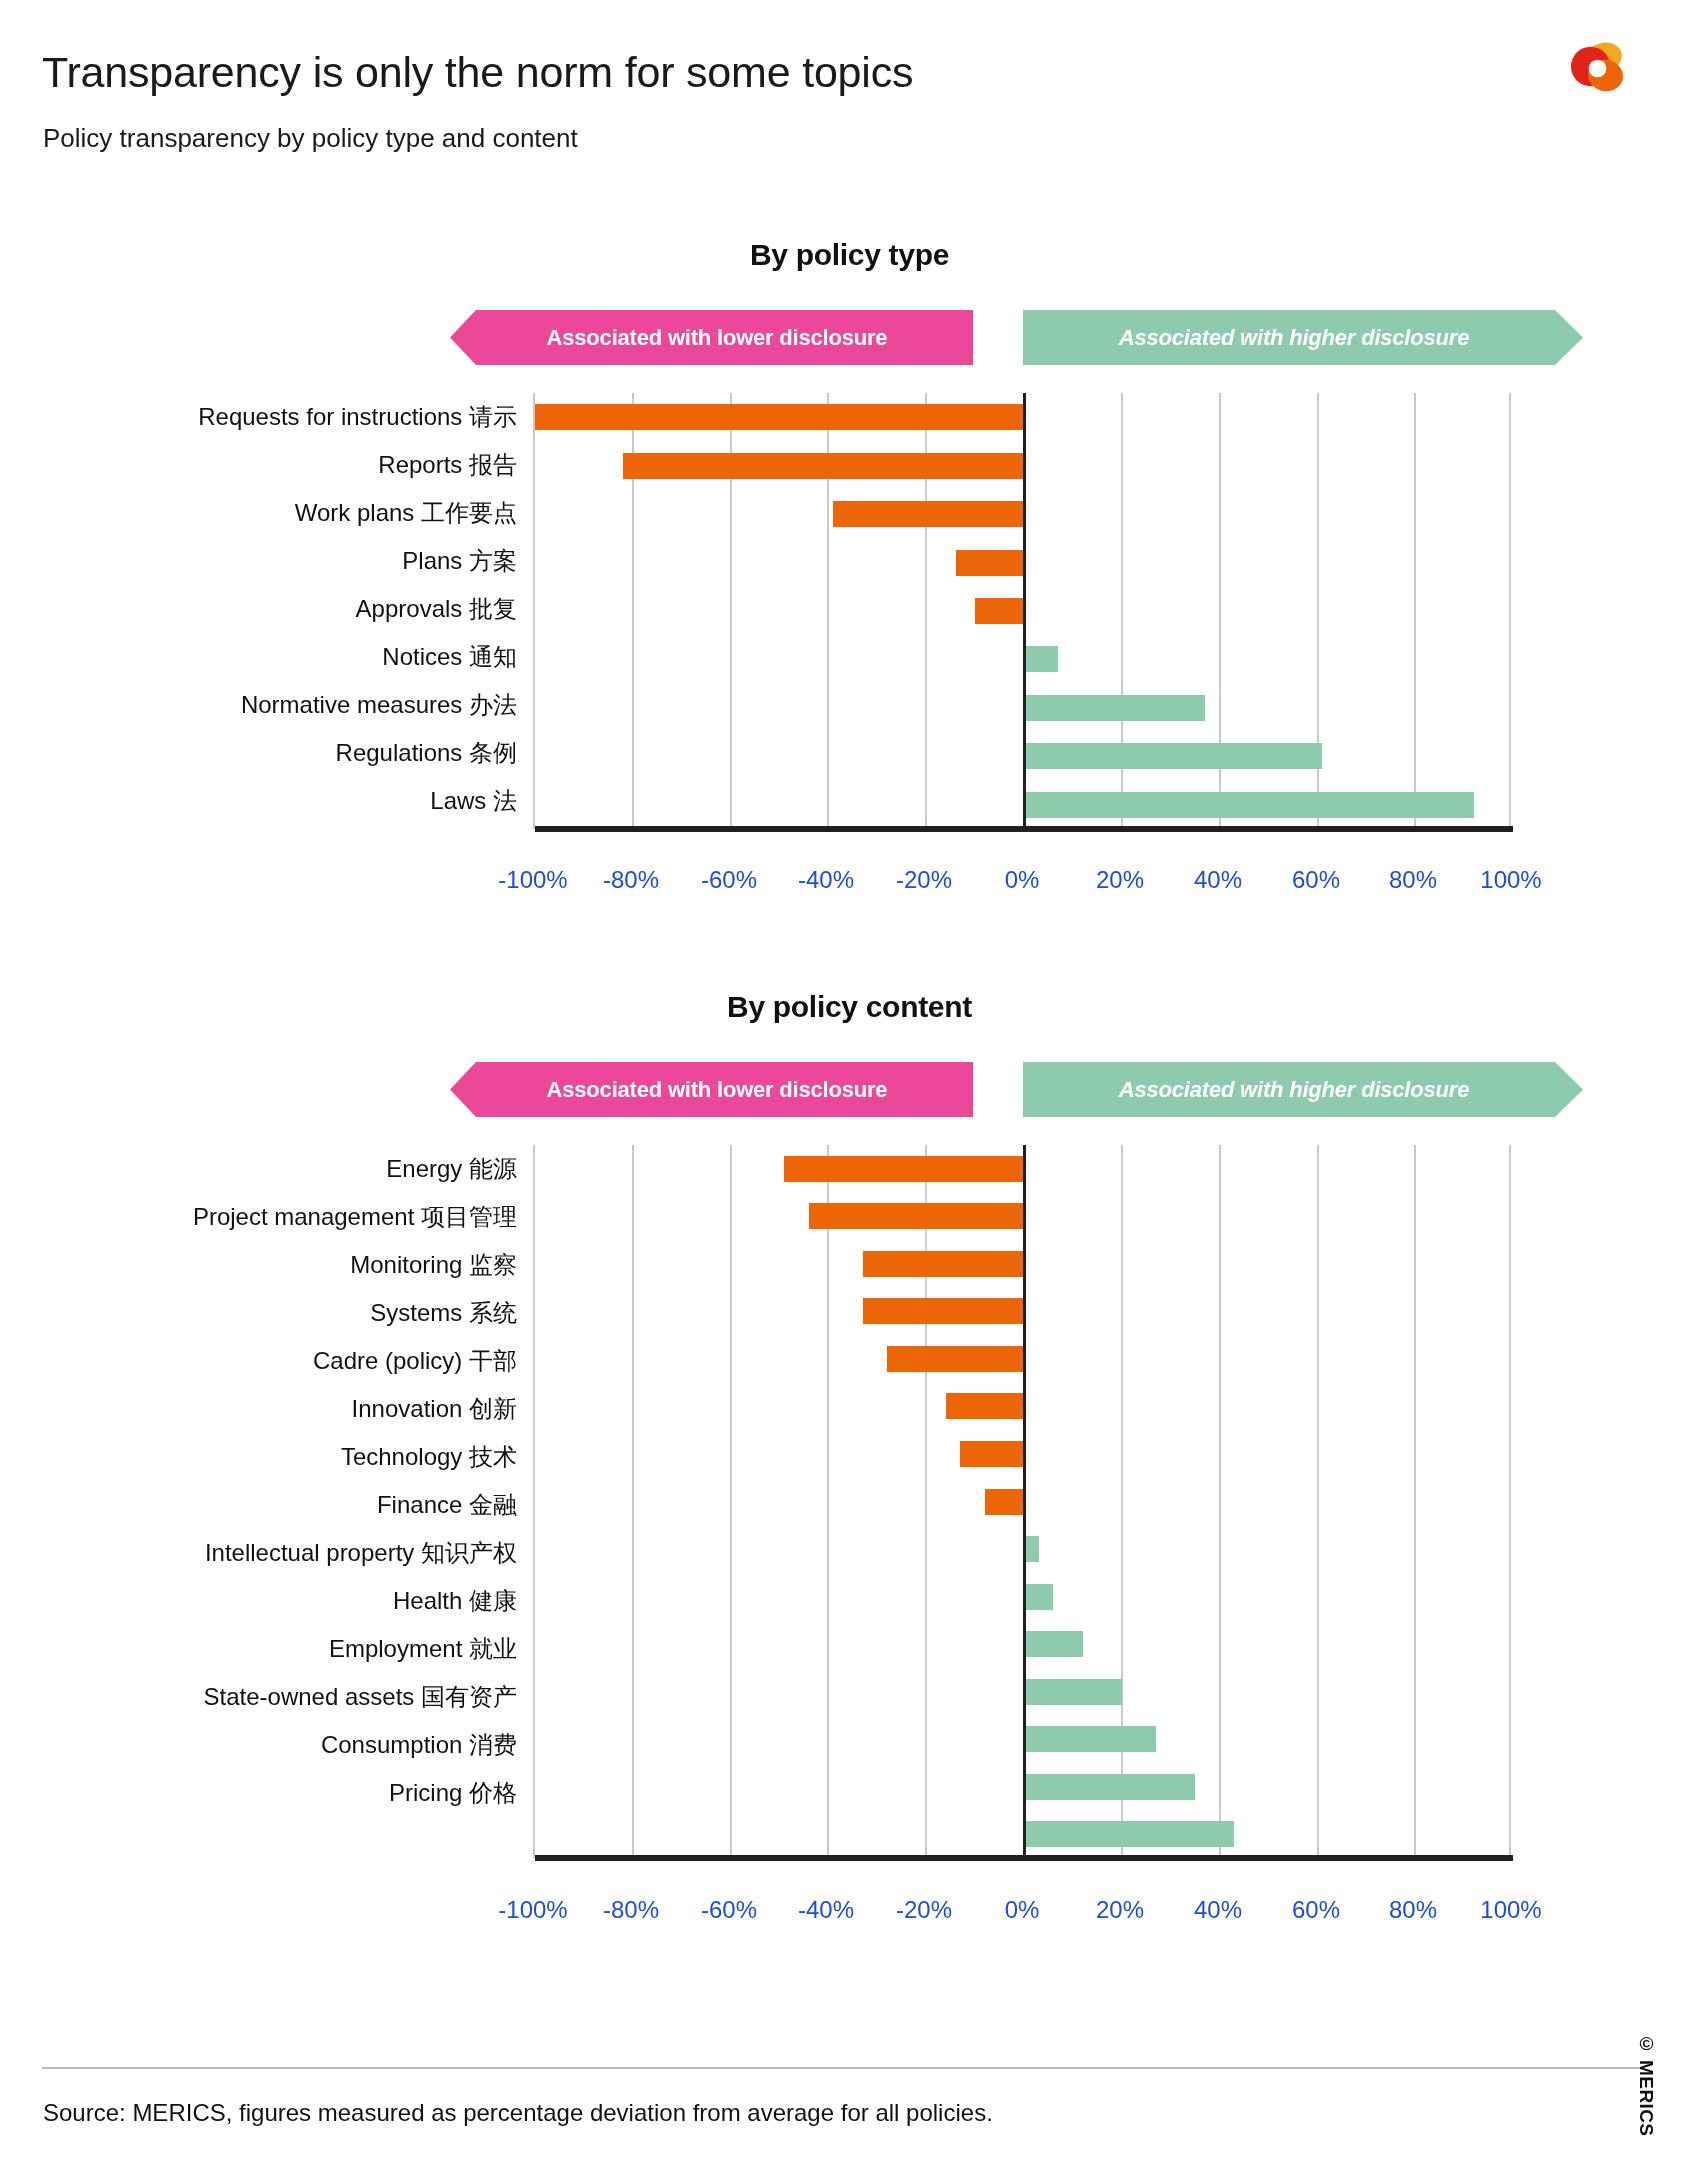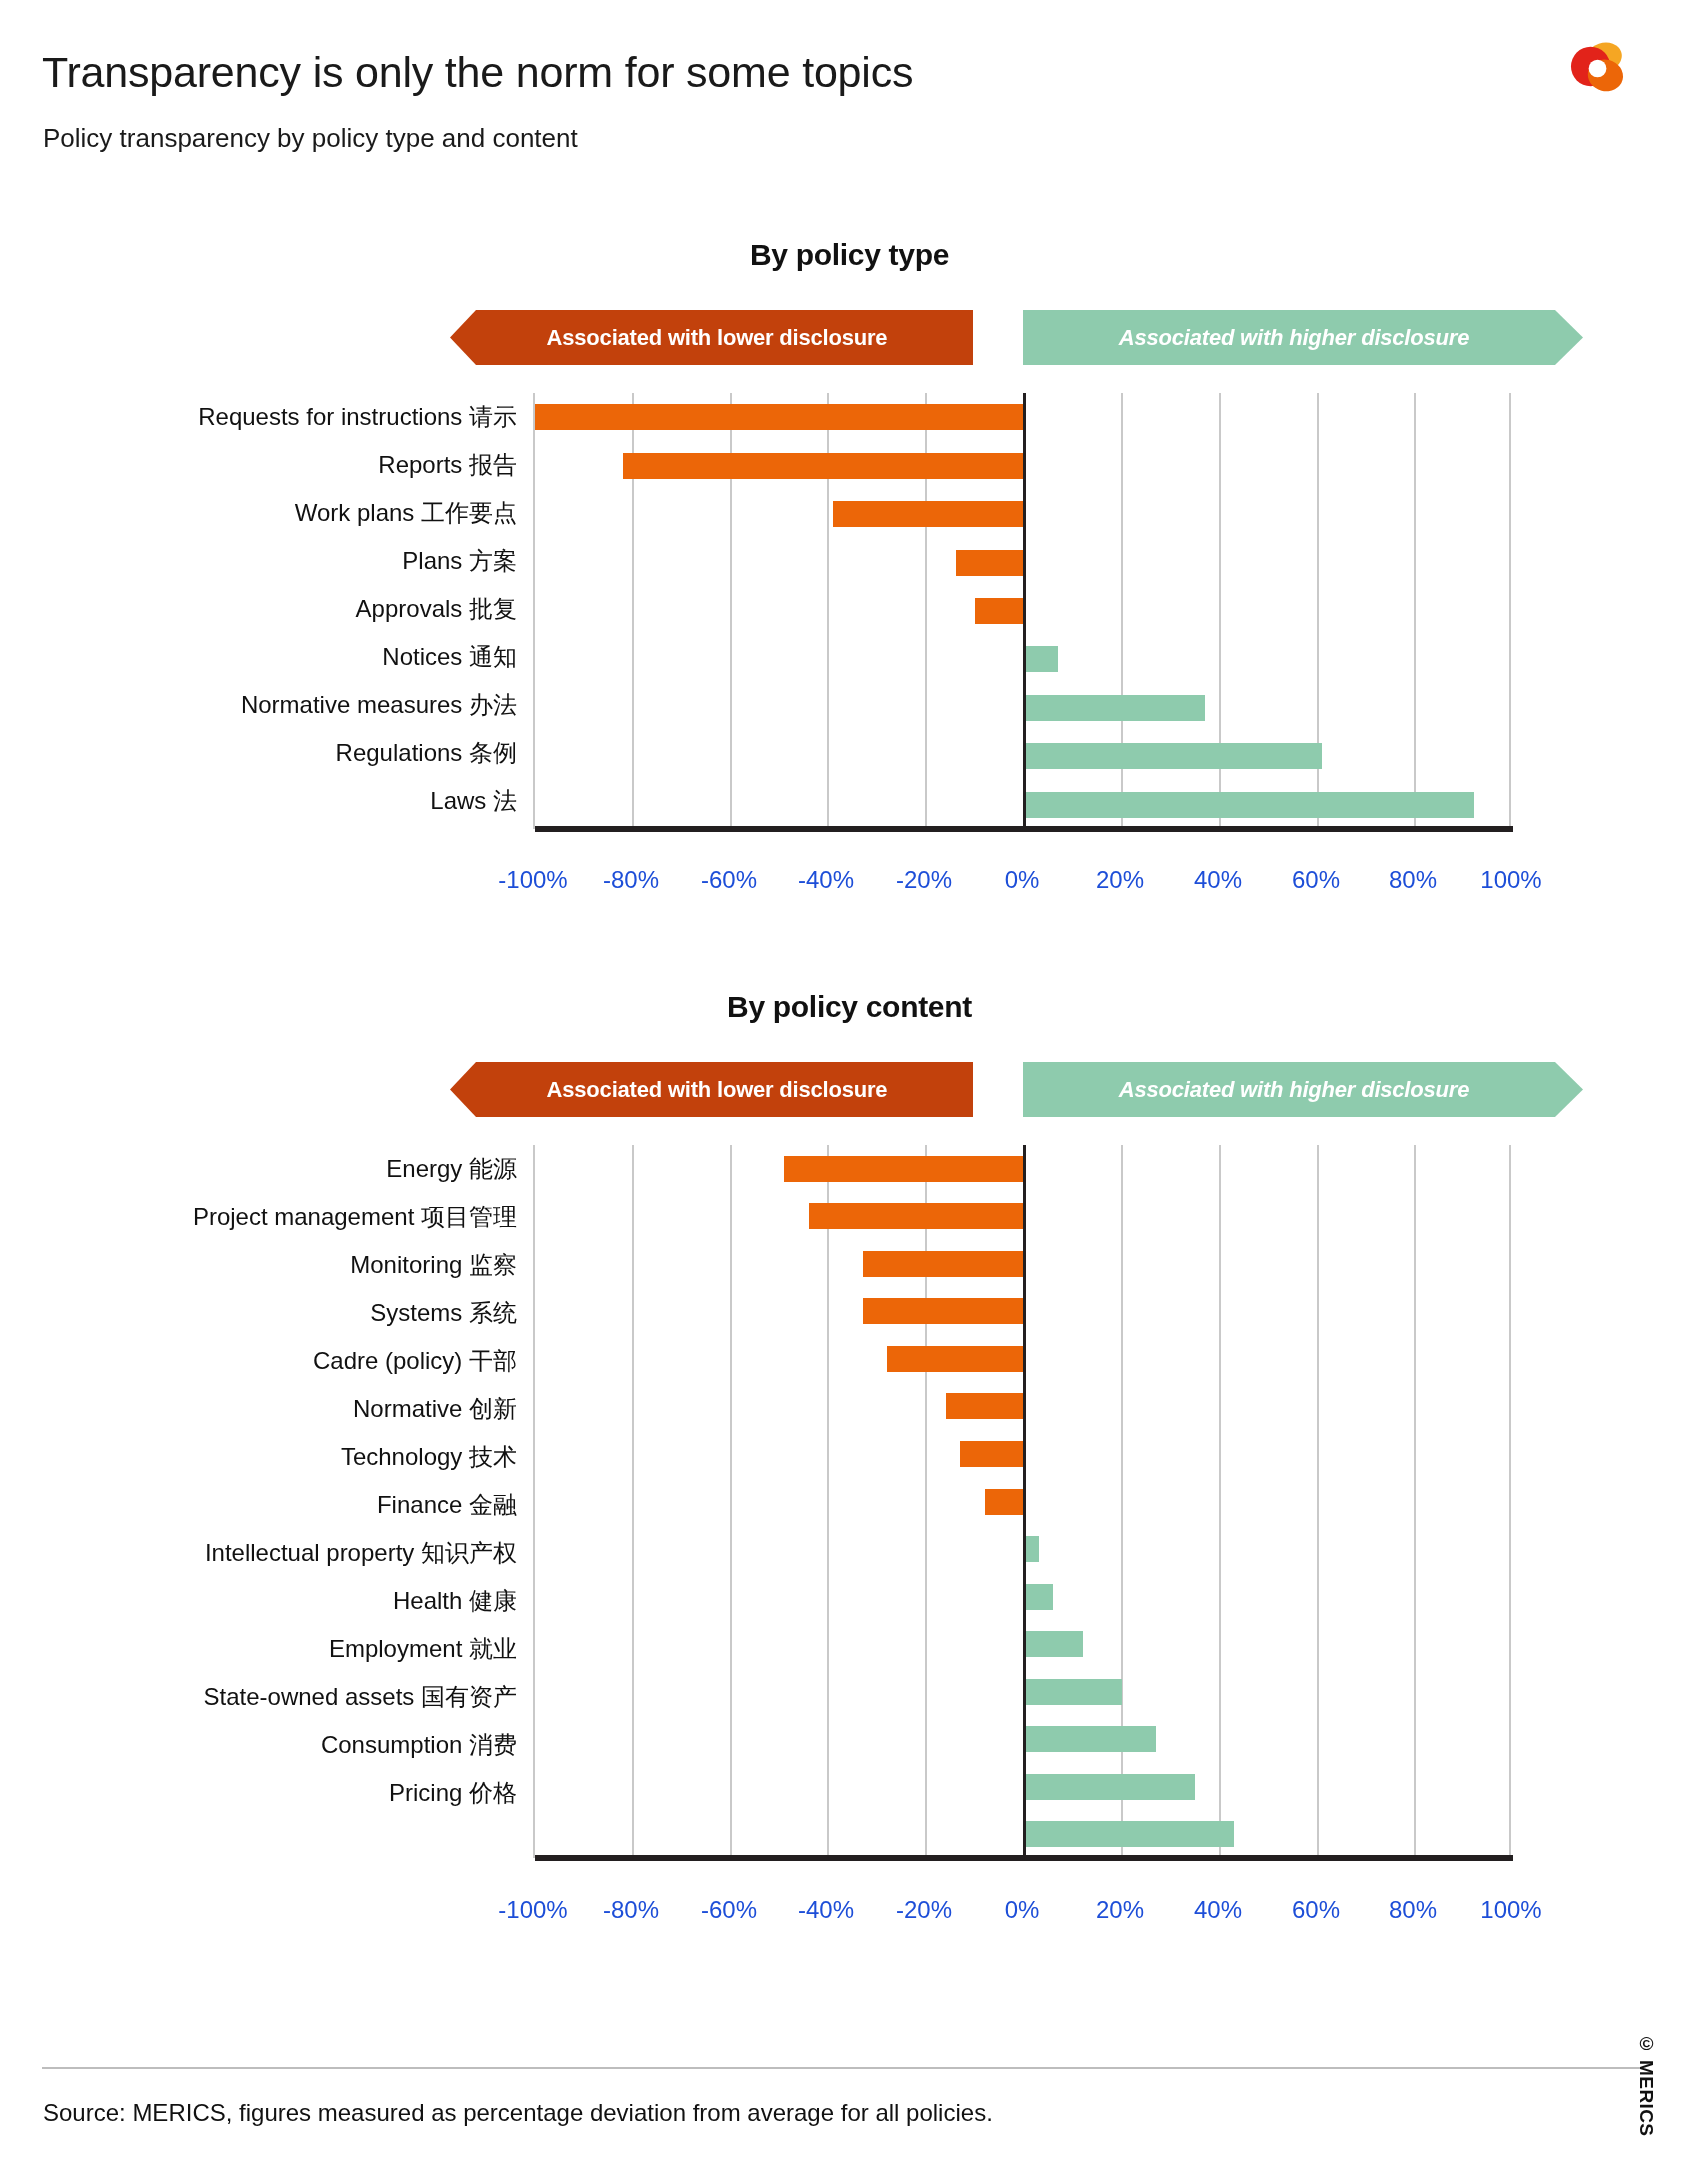--- a/index.html
+++ b/index.html
@@ -73,21 +73,21 @@
   .arrow {
     position: absolute;
     top: 0;
     height: 55px;
     display: flex;
     align-items: center;
     box-sizing: border-box;
   }
   .arrow-left {
     left: 0;
-    background: #c2410c;
+    background: #ec4899;
     clip-path: polygon(0 50%, 26px 0, 100% 0, 100% 100%, 26px 100%);
   }
   .arrow-left .arrow-label {
     width: 100%;
     text-align: center;
     padding-left: 10px;
     padding-right: 26px;
     box-sizing: border-box;
   }
   .arrow-right {
@@ -302,21 +302,21 @@
       </div>
     </div>
 
     <div class="plot-wrap" style="height:743px; margin-top:28px;">
       <div class="ylabels" id="c2-ylabels" style="left:0; width:525px;">
           <div class="ylabel" style="height: 48px;">Energy 能源</div>
           <div class="ylabel" style="height: 48px;">Project management 项目管理</div>
           <div class="ylabel" style="height: 48px;">Monitoring 监察</div>
           <div class="ylabel" style="height: 48px;">Systems 系统</div>
           <div class="ylabel" style="height: 48px;">Cadre (policy) 干部</div>
-          <div class="ylabel" style="height: 48px;">Normative 创新</div>
+          <div class="ylabel" style="height: 48px;">Innovation 创新</div>
           <div class="ylabel" style="height: 48px;">Technology 技术</div>
           <div class="ylabel" style="height: 48px;">Finance 金融</div>
           <div class="ylabel" style="height: 48px;">Intellectual property 知识产权</div>
           <div class="ylabel" style="height: 48px;">Health 健康</div>
           <div class="ylabel" style="height: 48px;">Employment 就业</div>
           <div class="ylabel" style="height: 48px;">State-owned assets 国有资产</div>
           <div class="ylabel" style="height: 48px;">Consumption 消费</div>
           <div class="ylabel" style="height: 48px;">Pricing 价格</div>
         </div>
       <div class="plot" id="c2-plot" style="left:525px; width:978px; height:713px;">

